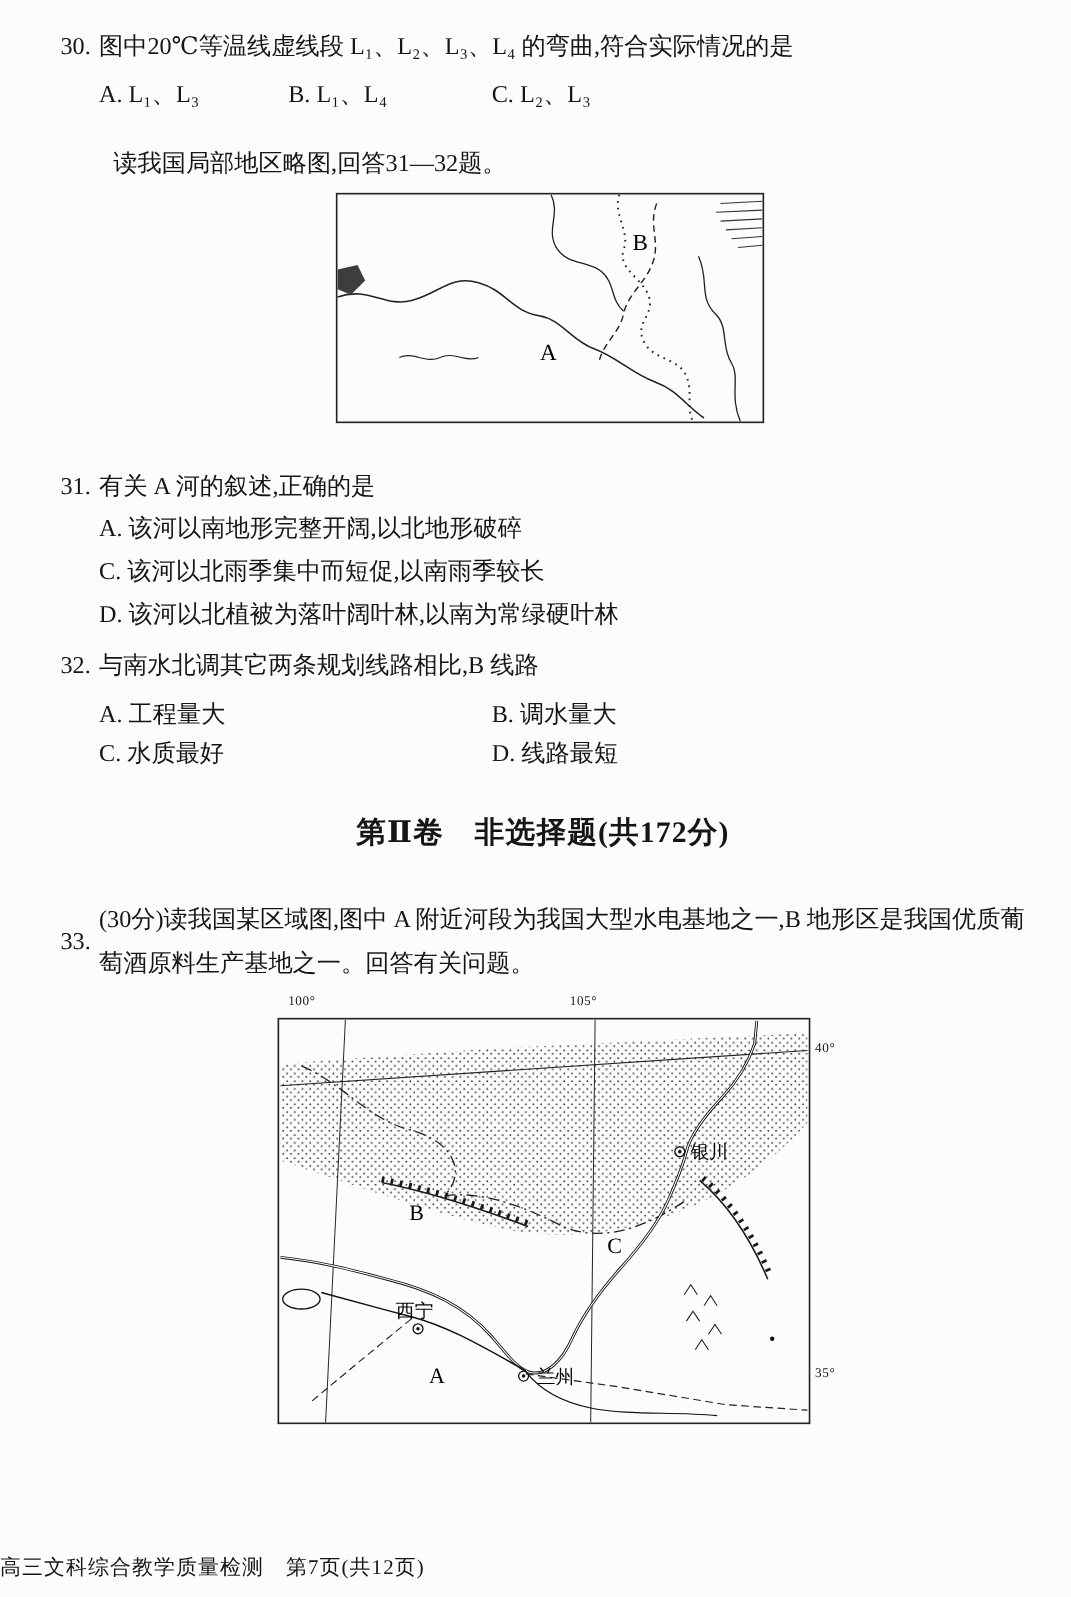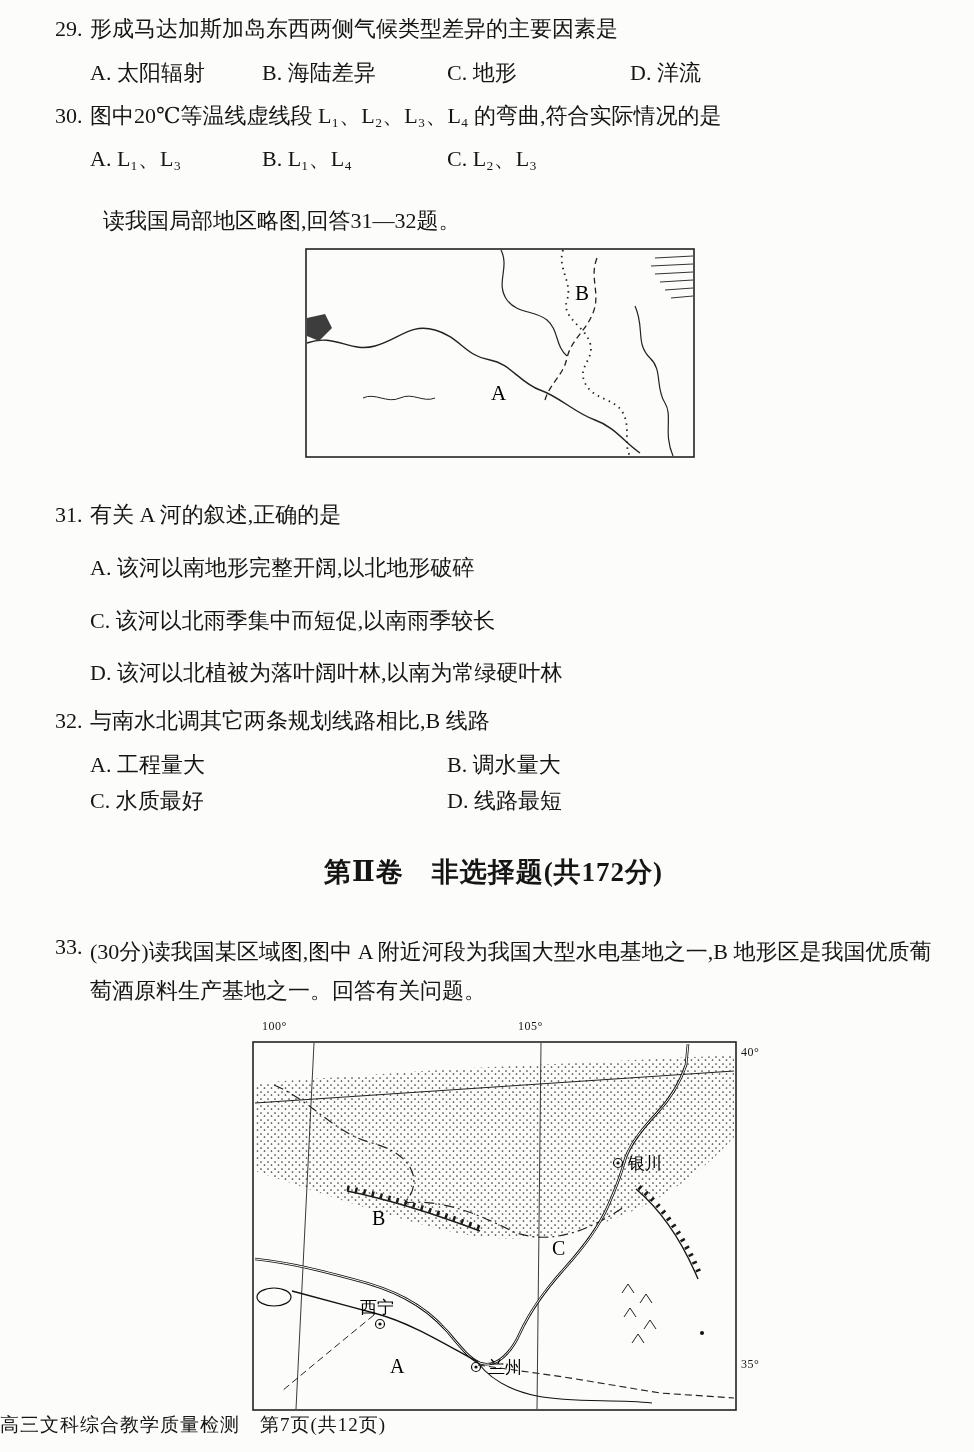--- a/index.html
+++ b/index.html
@@ -7,60 +7,48 @@
     width:974px;height:1452px;margin:0 auto;background:#fcfcfa;color:#151515;
     font-family:"Liberation Serif","DejaVu Serif",serif;font-size:22px;
     position:relative;padding:14px 42px 0 55px;box-sizing:border-box;overflow:hidden;
   }
   .qrow{display:flex;align-items:flex-start;line-height:1.35;}
   .qnum{flex:0 0 35px;}
   .qstem{flex:1;}
   .opts4{margin:14px 0 0 35px;display:grid;grid-template-columns:172px 185px 183px auto;}
   .opts2{margin:14px 0 0 35px;display:grid;grid-template-columns:357px auto;row-gap:6px;}
   .opts-stack{margin-left:35px;}
-  .opts-stack .opt{display:block;margin-top:23px;line-height:1.35;}
+  .opts-stack .opt{display:block;margin-top:9px;line-height:1.35;}
   .mt-q30{margin-top:13px;}
   .map-intro{margin:32px 0 0 48px;}
   .map1-wrap{margin:12px 0 0 250px;width:390px;}
   .q31{margin-top:42px;}
   .q32{margin-top:18px;}
   .section-title{
     margin-top:38px;text-align:center;font-size:27px;font-weight:700;letter-spacing:1px;
   }
-  .q33{margin-top:42px;}
+  .q33{margin-top:42px;align-items:center;}
   .q33 .qstem{line-height:1.8;}
   .map2-wrap{margin:30px 0 0 197px;width:545px;position:relative;}
   .coord{position:absolute;font-size:12px;letter-spacing:0.5px;}
   .coord.lon-left{left:10px;top:-22px;}
   .coord.lon-mid{left:266px;top:-22px;}
-  .coord.lat-top{left:489px;top:4px;}
+  .coord.lat-top{left:489px;top:20px;}
   .coord.lat-bottom{left:489px;top:316px;text-align:center;}
   .footer{
     position:absolute;left:0;right:0;bottom:14px;text-align:left;
     font-size:19px;letter-spacing:1px;
   }
   svg{display:block;}
 </style>
 </head>
 <body>
 
 <div class="page">
 
-  <div>
-    <div class="qrow">
-      <span class="qnum">29.</span>
-      <span class="qstem">形成马达加斯加岛东西两侧气候类型差异的主要因素是</span>
-    </div>
-    <div class="opts4">
-      <span class="opt">A. 太阳辐射</span>
-      <span class="opt">B. 海陆差异</span>
-      <span class="opt">C. 地形</span>
-      <span class="opt">D. 洋流</span>
-    </div>
-  </div>
 
   <div class="mt-q30">
     <div class="qrow">
       <span class="qnum">30.</span>
       <span class="qstem">图中20℃等温线虚线段 L₁、L₂、L₃、L₄ 的弯曲,符合实际情况的是</span>
     </div>
     <div class="opts4">
       <span class="opt">A. L₁、L₃</span>
       <span class="opt">B. L₁、L₄</span>
       <span class="opt">C. L₂、L₃</span>

